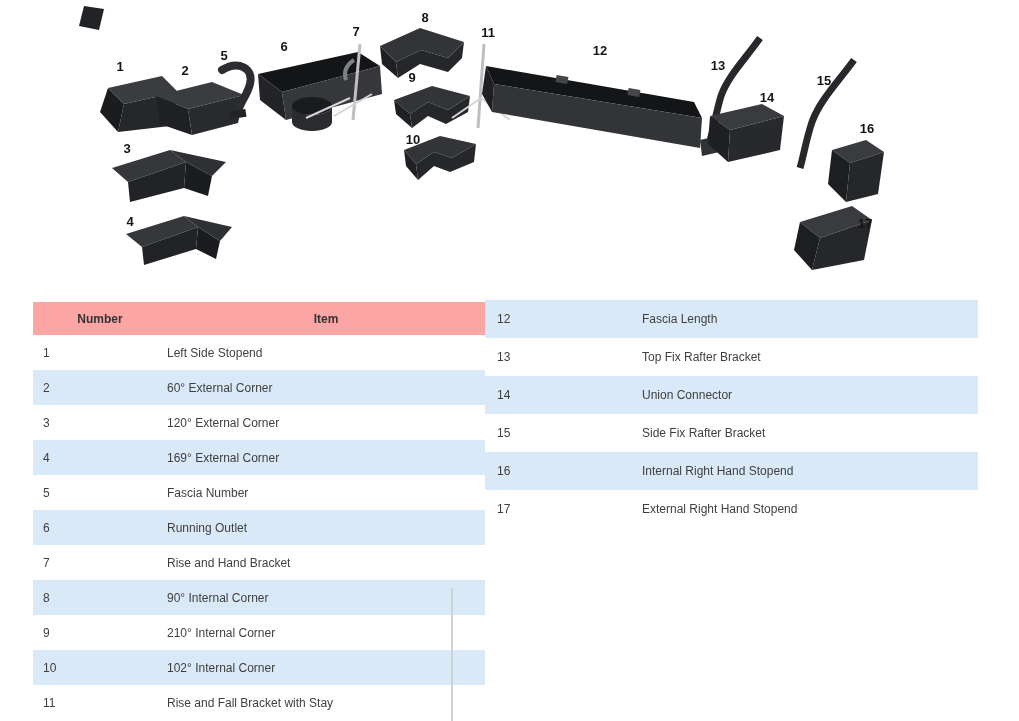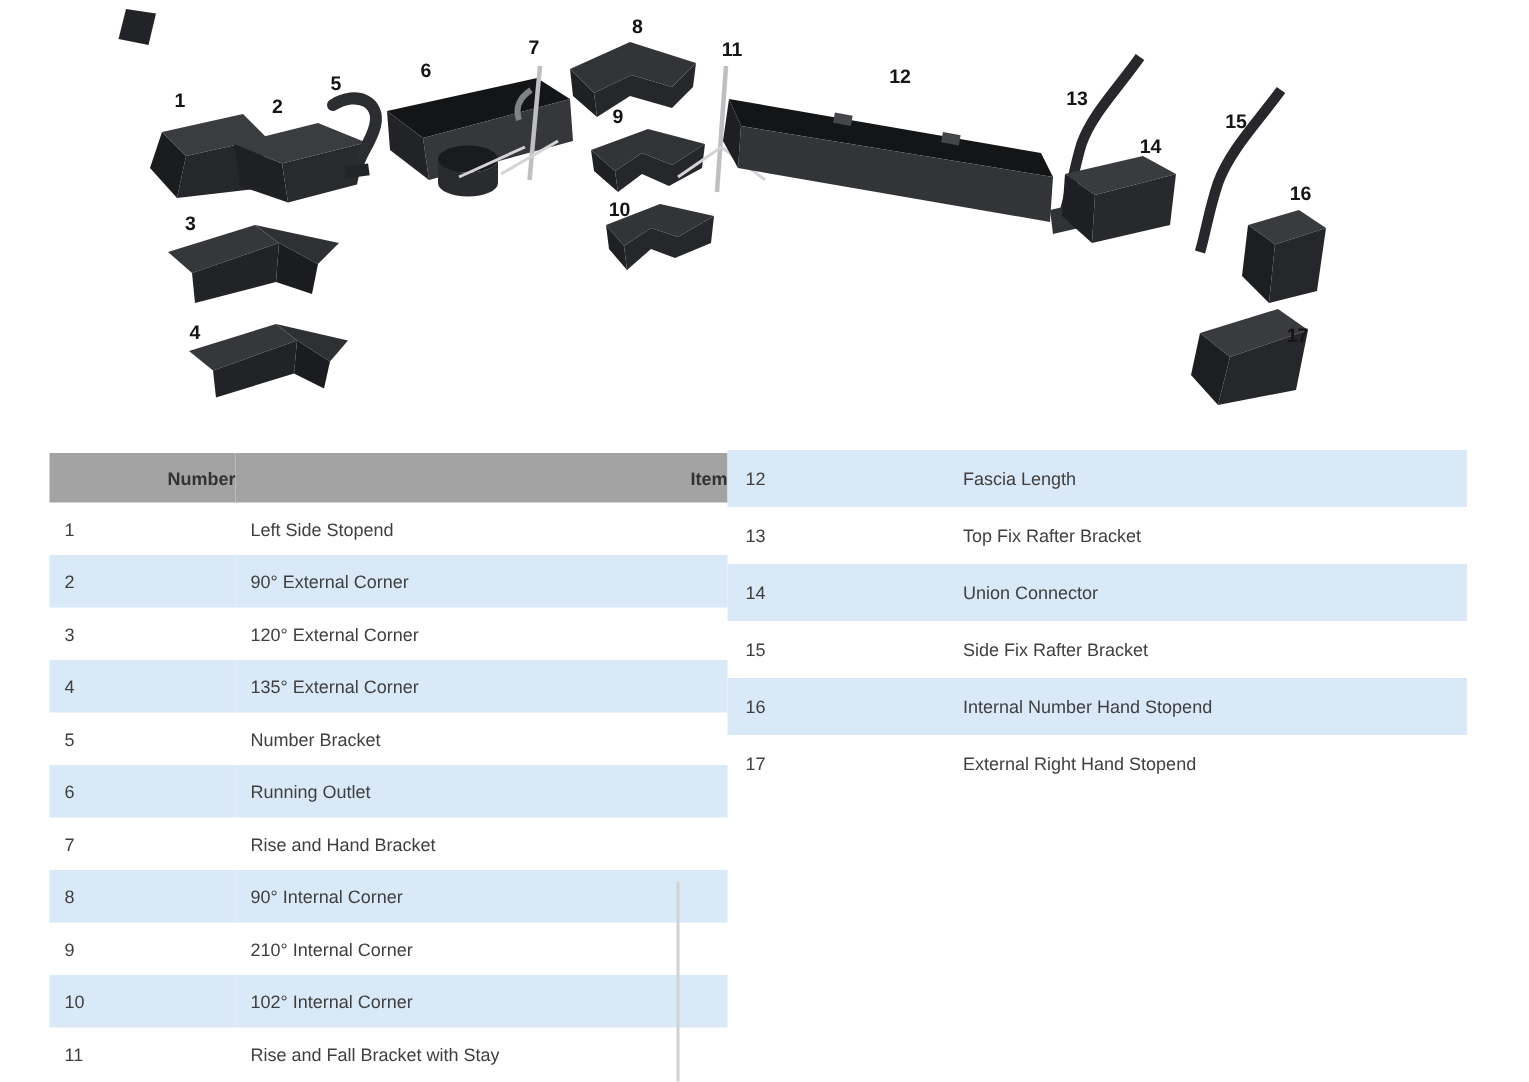--- a/index.html
+++ b/index.html
@@ -16,21 +16,21 @@
     font-family:"Liberation Sans", sans-serif;
     font-size:13px; font-weight:700; fill:#151515; text-anchor:middle;
   }
 
   
   .tables { position:absolute; top:302px; left:0; width:1019px; height:419px; }
   table { border-collapse:collapse; table-layout:fixed; }
 
   .left-table { position:absolute; left:33px; top:0; width:452px; }
   .left-table th {
-    background:#a3a3a3; height:33px; text-align:right;
+    background:#fca5a5; height:33px; text-align:center;
     font-size:12px; font-weight:700; color:#333333; padding-left:10px;
   }
   .left-table td { height:35px; font-size:12px; color:#3f3f3f; padding-left:10px; }
   .left-table .col-num { width:124px; }
   .left-table tbody tr:nth-child(even) { background:#d9e9f8; }
 
   .right-table { position:absolute; left:485px; top:-2px; width:493px; }
   .right-table td { height:38px; font-size:12px; color:#3f3f3f; padding-left:12px; }
   .right-table .col-num { width:145px; }
   .right-table tbody tr:nth-child(odd) { background:#d9e9f8; }
@@ -183,33 +183,33 @@
           <th>Item</th>
         </tr>
       </thead>
       <tbody>
         <tr>
           <td class="col-num">1</td>
           <td>Left Side Stopend</td>
         </tr>
         <tr>
           <td class="col-num">2</td>
-          <td>90° External Corner</td>
+          <td>60° External Corner</td>
         </tr>
         <tr>
           <td class="col-num">3</td>
           <td>120° External Corner</td>
         </tr>
         <tr>
           <td class="col-num">4</td>
-          <td>135° External Corner</td>
+          <td>169° External Corner</td>
         </tr>
         <tr>
           <td class="col-num">5</td>
-          <td>Number Bracket</td>
+          <td>Fascia Number</td>
         </tr>
         <tr>
           <td class="col-num">6</td>
           <td>Running Outlet</td>
         </tr>
         <tr>
           <td class="col-num">7</td>
           <td>Rise and Hand Bracket</td>
         </tr>
         <tr>
@@ -244,21 +244,21 @@
         <tr>
           <td class="col-num">14</td>
           <td>Union Connector</td>
         </tr>
         <tr>
           <td class="col-num">15</td>
           <td>Side Fix Rafter Bracket</td>
         </tr>
         <tr>
           <td class="col-num">16</td>
-          <td>Internal Number Hand Stopend</td>
+          <td>Internal Right Hand Stopend</td>
         </tr>
         <tr>
           <td class="col-num">17</td>
           <td>External Right Hand Stopend</td>
         </tr>
       </tbody>
     </table>
 
     <div class="scroll-line"></div>
   </div>

